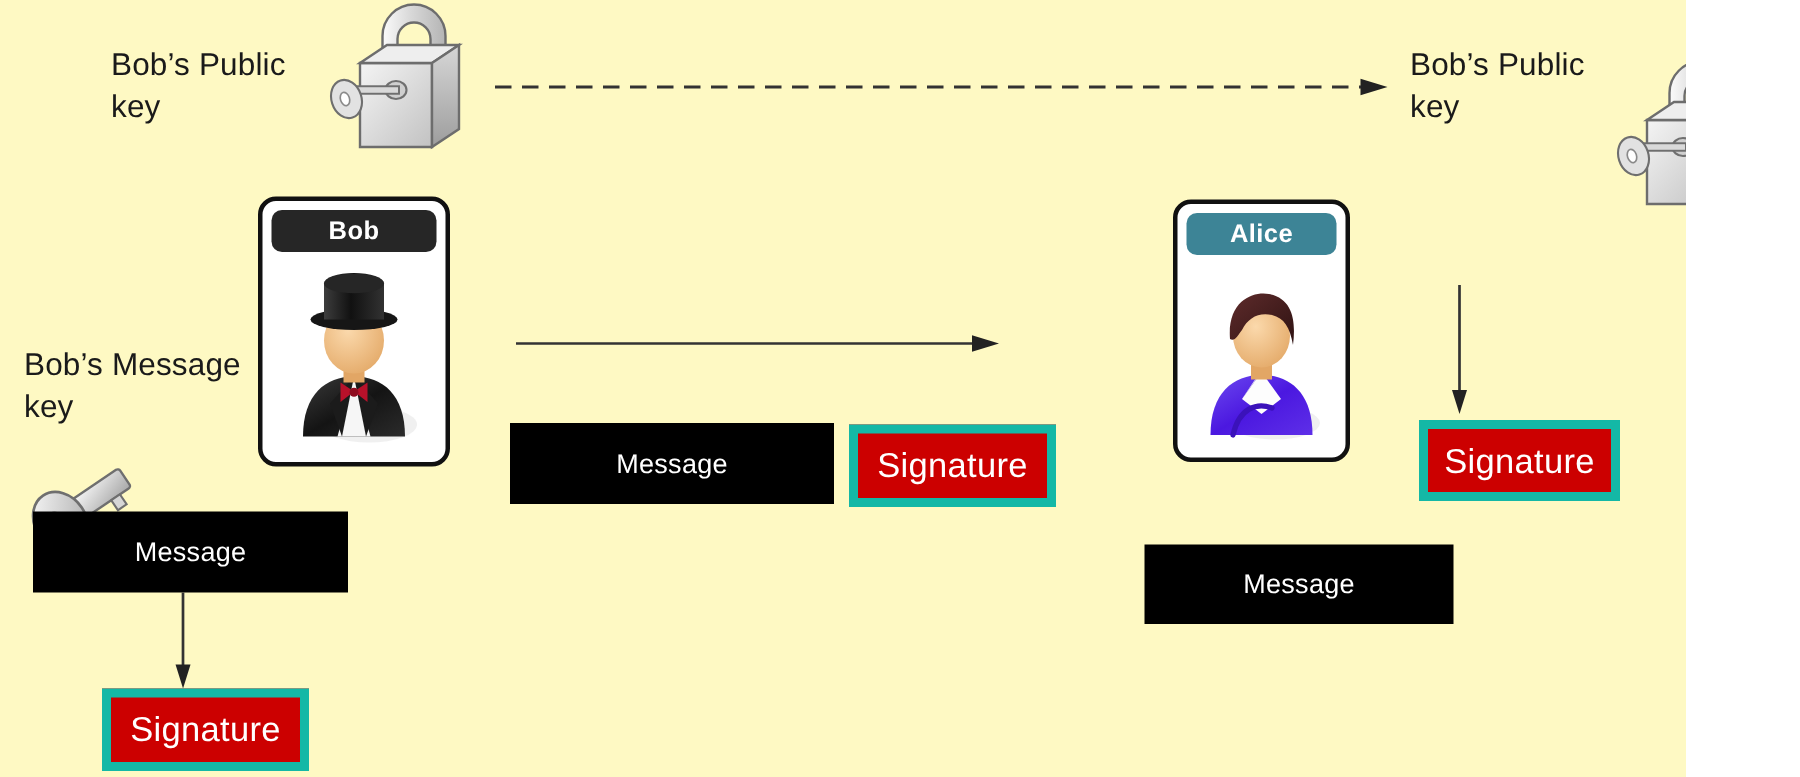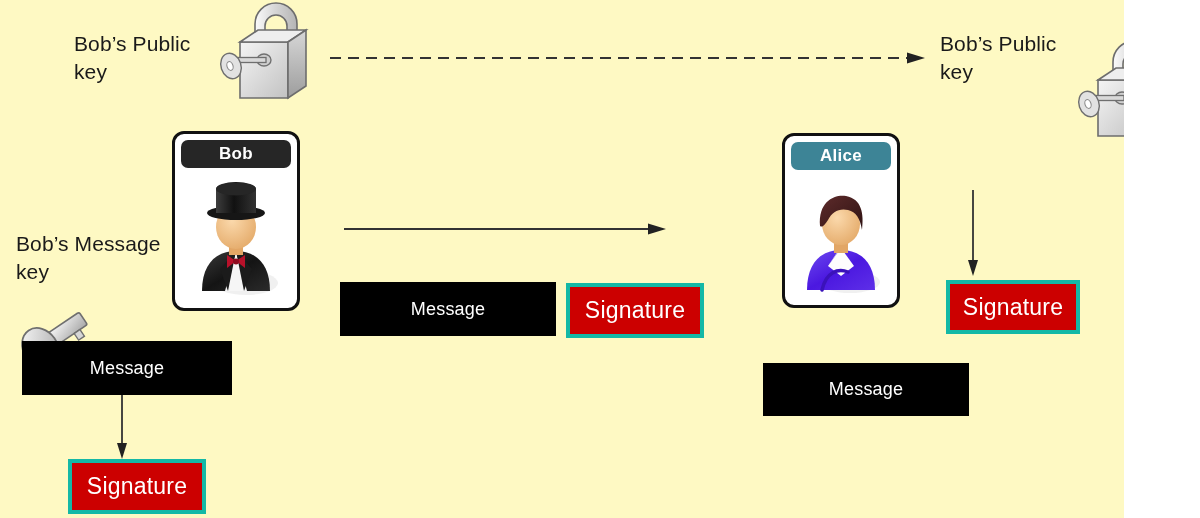--- a/index.html
+++ b/index.html
@@ -2,21 +2,21 @@
 <html><head>
 <meta charset="utf-8">
 <style>
   html,body{margin:0;padding:0;background:#ffffff;}
   body{font-family:"Liberation Sans", sans-serif;}
   #stage{position:relative;width:1124px;height:518px;background:#fef9c3;overflow:hidden;}
 
   .lbl{position:absolute;color:#1a1a1a;font-size:21px;line-height:28px;letter-spacing:.1px;white-space:pre-line;}
 
   .blk{position:absolute;background:#000000;color:#ffffff;display:flex;align-items:center;justify-content:center;font-size:18px;letter-spacing:.2px;}
-  .sig{position:absolute;background:#cc0000;color:#ffffff;display:flex;align-items:center;justify-content:center;font-size:23px;letter-spacing:.2px;border:4px solid #14b8a6;box-sizing:border-box;}
+  .sig{position:absolute;background:#cc0000;color:#ffffff;display:flex;align-items:center;justify-content:center;font-size:23px;letter-spacing:.2px;border:6px solid #14b8a6;box-sizing:border-box;}
 
   .card{position:absolute;background:#ffffff;border:3px solid #111;border-radius:12px;box-sizing:border-box;}
   .card .hdr{position:absolute;left:6px;right:6px;top:6px;height:28px;border-radius:7px;display:flex;align-items:center;justify-content:center;color:#ffffff;font-size:17px;font-weight:bold;letter-spacing:.3px;}
   .card .body{position:absolute;left:0;right:0;top:40px;bottom:4px;display:flex;align-items:center;justify-content:center;}
 
   svg{display:block;overflow:visible;}
   .arrowline{position:absolute;}
 </style>
 </head>
 <body>

